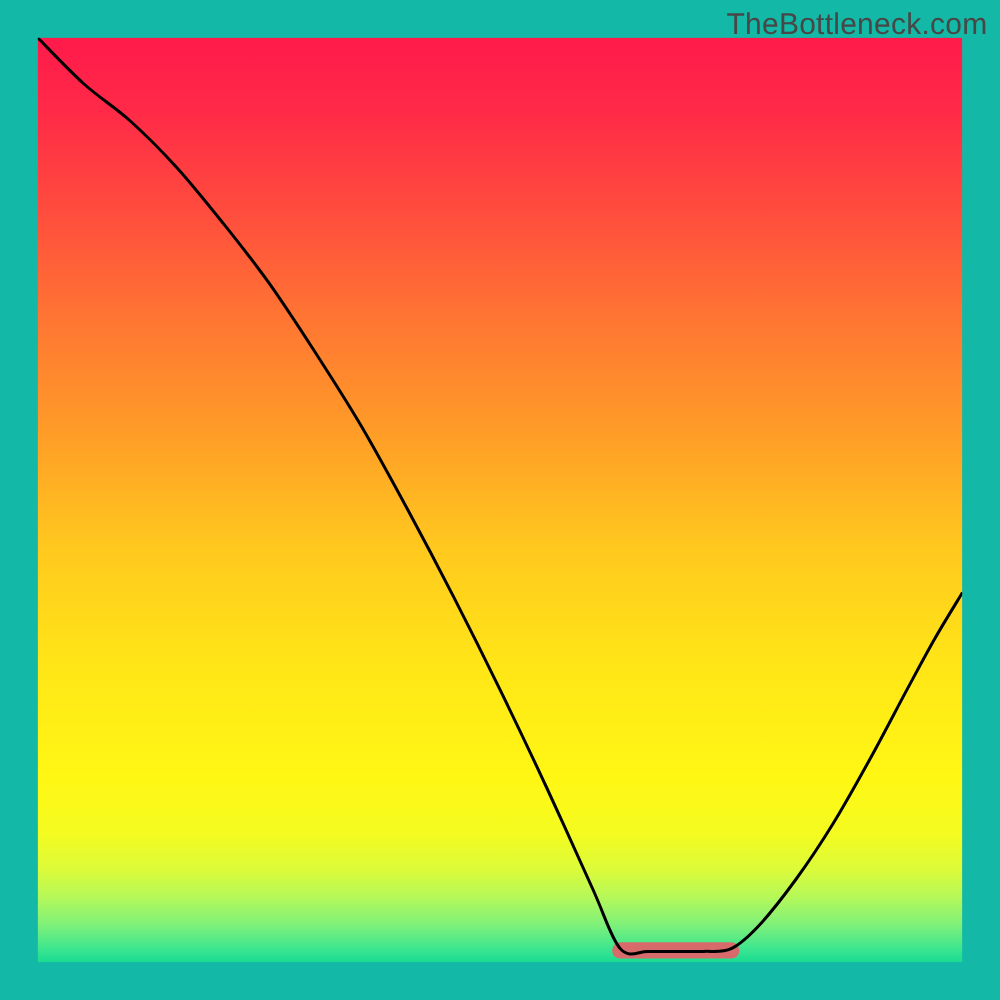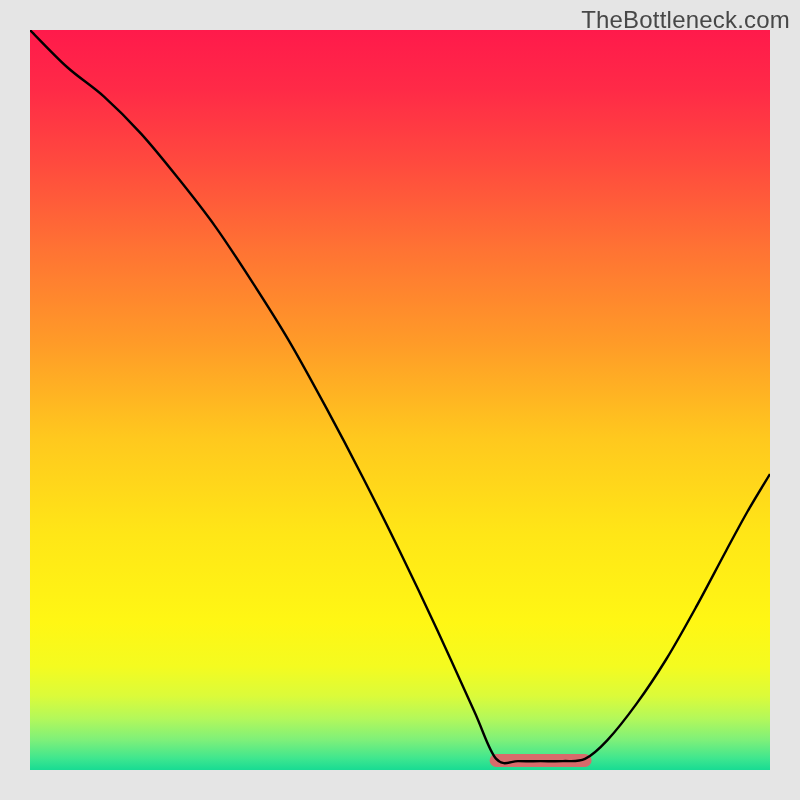--- a/index.html
+++ b/index.html
@@ -8,21 +8,21 @@
     width: 800px;
     height: 800px;
     background: #000;
     font-family: Arial, Helvetica, sans-serif;
     overflow: hidden;
   }
   .frame {
     position: relative;
     width: 800px;
     height: 800px;
-    background: #e5e5e5;
+    background: #14b8a6;
   }
   .watermark {
     position: absolute;
     top: 6px;
     right: 10px;
     color: #474747;
     font-size: 24px;
     font-weight: 400;
     letter-spacing: 0.2px;
     user-select: none;

